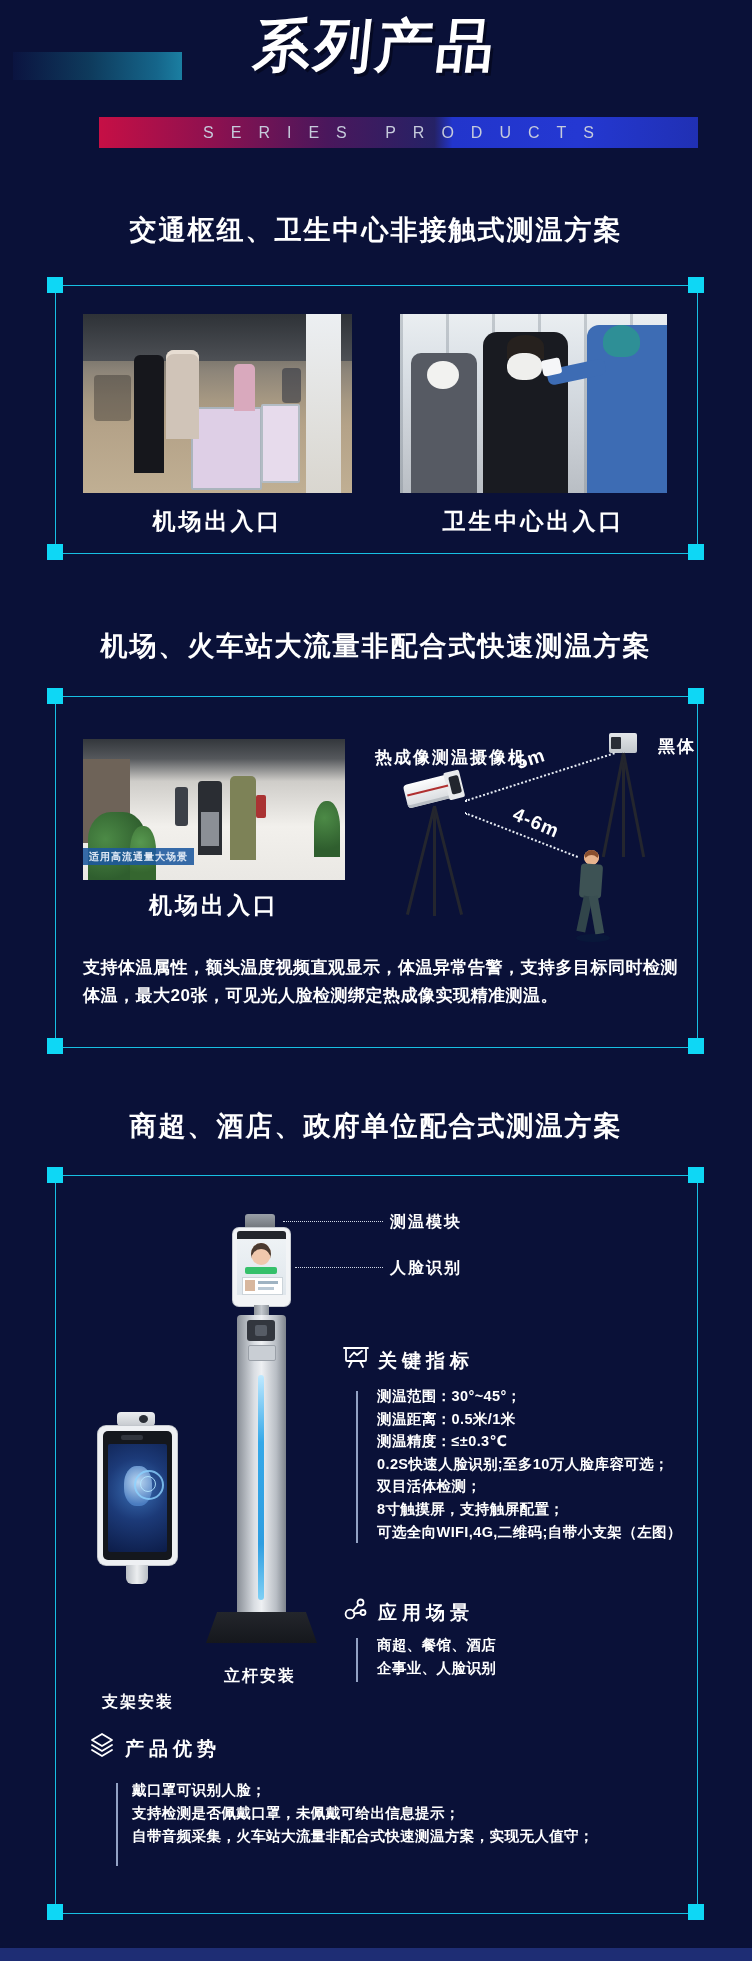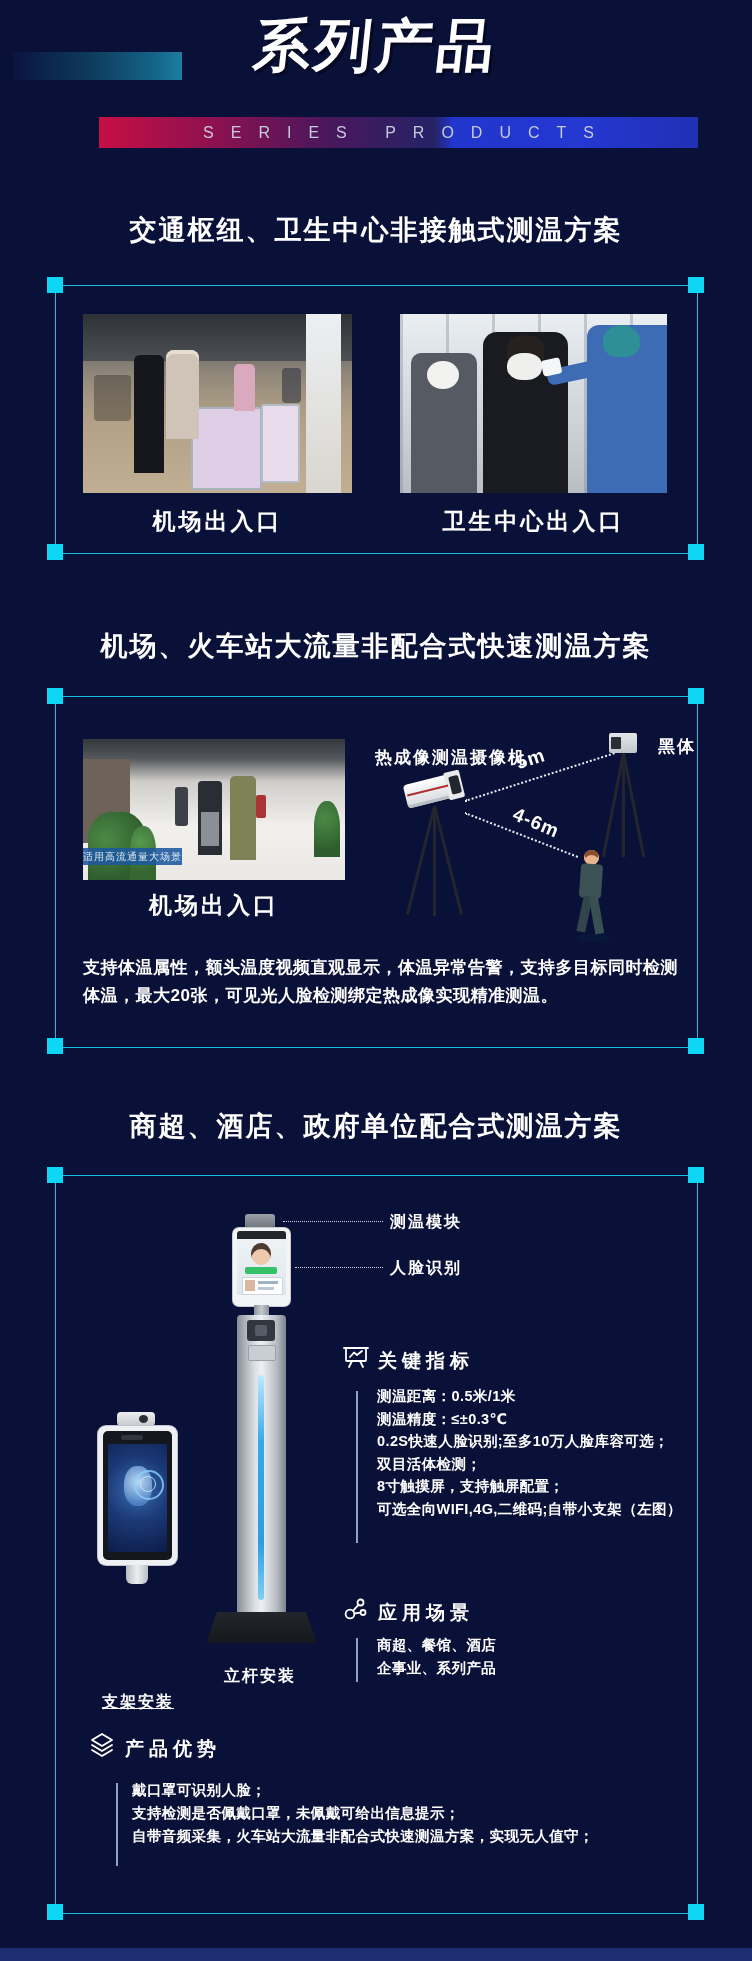--- a/index.html
+++ b/index.html
@@ -20,21 +20,21 @@
   
   .frame{border:1px solid #17bfe2;}
   .sq{width:16px;height:16px;background:#0ed7f5;}
   
   .photo{overflow:hidden;}
   .caption{font-size:23px;font-weight:bold;letter-spacing:3px;text-align:center;}
   .p1{background:linear-gradient(180deg,#494d54 0%,#6b6862 18%,#8d8579 32%,#a69882 48%,#b4a288 62%,#c0af93 100%);}
   .p2{background:linear-gradient(180deg,#eaeef1 0%,#d8dee4 35%,#c9ced4 70%,#b9bec4 100%);}
   .p3{background:linear-gradient(180deg,#33373c 0%,#55585c 14%,#cfcdc9 30%,#f2f0ec 62%,#eae8e4 100%);}
   .winlines{position:absolute;inset:0;background:repeating-linear-gradient(90deg,rgba(120,130,140,.35) 0 3px,transparent 3px 46px);}
-  .tag{background:rgba(28,88,158,.88);color:#dfe8f4;font-size:10px;line-height:17px;padding:0 0;letter-spacing:1px;}
+  .tag{background:rgba(28,88,158,.88);color:#dfe8f4;font-size:10px;line-height:17px;padding:0 6px;letter-spacing:1px;font-weight:bold;}
   
   .dlabel{font-size:17px;font-weight:bold;letter-spacing:2px;}
   .dist{font-size:19px;font-weight:bold;letter-spacing:1px;}
   .dotline{border-top:2px dotted #e8edf5;height:0;transform-origin:left center;}
   .tripod-leg{position:absolute;width:3px;background:#24262e;transform-origin:top center;}
   .desc{font-size:17px;font-weight:bold;line-height:28px;letter-spacing:.5px;}
   
   .blk-head{font-size:19px;font-weight:bold;letter-spacing:5px;}
   .vbar{width:2px;background:#93a2c4;}
   .li-list{font-size:14.5px;font-weight:bold;letter-spacing:.4px;}
@@ -196,35 +196,36 @@
       </div>
     </div>
     <div class="abs" style="left:126px;top:1565px;width:22px;height:19px;background:linear-gradient(90deg,#b9bec4,#eceef0,#b9bec4);border-radius:0 0 6px 6px;"></div>
   </div>
 
   <div class="abs lblline" style="left:283px;top:1221px;width:100px;"></div>
   <div class="abs dev-label" style="left:390px;top:1212px;">测温模块</div>
   <div class="abs lblline" style="left:295px;top:1267px;width:88px;"></div>
   <div class="abs dev-label" style="left:390px;top:1258px;">人脸识别</div>
 
-  <div class="abs install-cap" style="left:78px;top:1692px;width:120px;text-decoration:underline;">支架安装</div>
+  <div class="abs install-cap" style="left:78px;top:1692px;width:120px;">支架安装</div>
   <div class="abs install-cap" style="left:200px;top:1666px;width:120px;">立杆安装</div>
 
   <div class="abs" style="left:342px;top:1343px;">
     <svg class="ic" width="28" height="28" viewBox="0 0 28 28" fill="none" stroke="#fff" stroke-width="1.8" stroke-linecap="round" stroke-linejoin="round">
       <line x1="2" y1="5" x2="26" y2="5"></line>
       <rect x="4" y="5" width="20" height="13" rx="1"></rect>
       <polyline points="8,14 12,9.5 15,12 20,8"></polyline>
       <line x1="10" y1="18" x2="7" y2="24"></line>
       <line x1="18" y1="18" x2="21" y2="24"></line>
     </svg>
   </div>
   <div class="abs blk-head" style="left:378px;top:1348px;">关键指标</div>
   <div class="abs vbar" style="left:356px;top:1391px;height:152px;"></div>
   <div class="abs li-list" style="left:377px;top:1385px;">
+    <div>测温范围：30°~45°；</div>
     <div>测温距离：0.5米/1米</div>
     <div>测温精度：≤±0.3℃</div>
     <div>0.2S快速人脸识别;至多10万人脸库容可选；</div>
     <div>双目活体检测；</div>
     <div>8寸触摸屏，支持触屏配置；</div>
     <div>可选全向WIFI,4G,二维码;自带小支架（左图）</div>
   </div>
 
   <div class="abs" style="left:343px;top:1596px;">
     <svg class="ic" width="26" height="26" viewBox="0 0 26 26" fill="none" stroke="#fff" stroke-width="1.8" stroke-linecap="round">
@@ -232,21 +233,21 @@
       <circle cx="17.5" cy="6.5" r="3"></circle>
       <circle cx="20" cy="16.5" r="2.5"></circle>
       <line x1="10" y1="14.8" x2="15.4" y2="8.8"></line>
       <line x1="11.2" y1="17.5" x2="17.6" y2="16.7"></line>
     </svg>
   </div>
   <div class="abs blk-head" style="left:378px;top:1600px;">应用场景</div>
   <div class="abs vbar" style="left:356px;top:1638px;height:44px;"></div>
   <div class="abs li-list" style="left:377px;top:1634px;">
     <div>商超、餐馆、酒店</div>
-    <div>企事业、系列产品</div>
+    <div>企事业、人脸识别</div>
   </div>
 
   <div class="abs" style="left:89px;top:1732px;">
     <svg class="ic" width="26" height="28" viewBox="0 0 26 28" fill="none" stroke="#fff" stroke-width="1.8" stroke-linecap="round" stroke-linejoin="round">
       <path d="M13 2 L23 8 L13 14 L3 8 Z"></path>
       <polyline points="3,13 13,19 23,13"></polyline>
       <polyline points="3,18 13,24 23,18"></polyline>
     </svg>
   </div>
   <div class="abs blk-head" style="left:125px;top:1736px;text-align:center;">产品优势</div>

